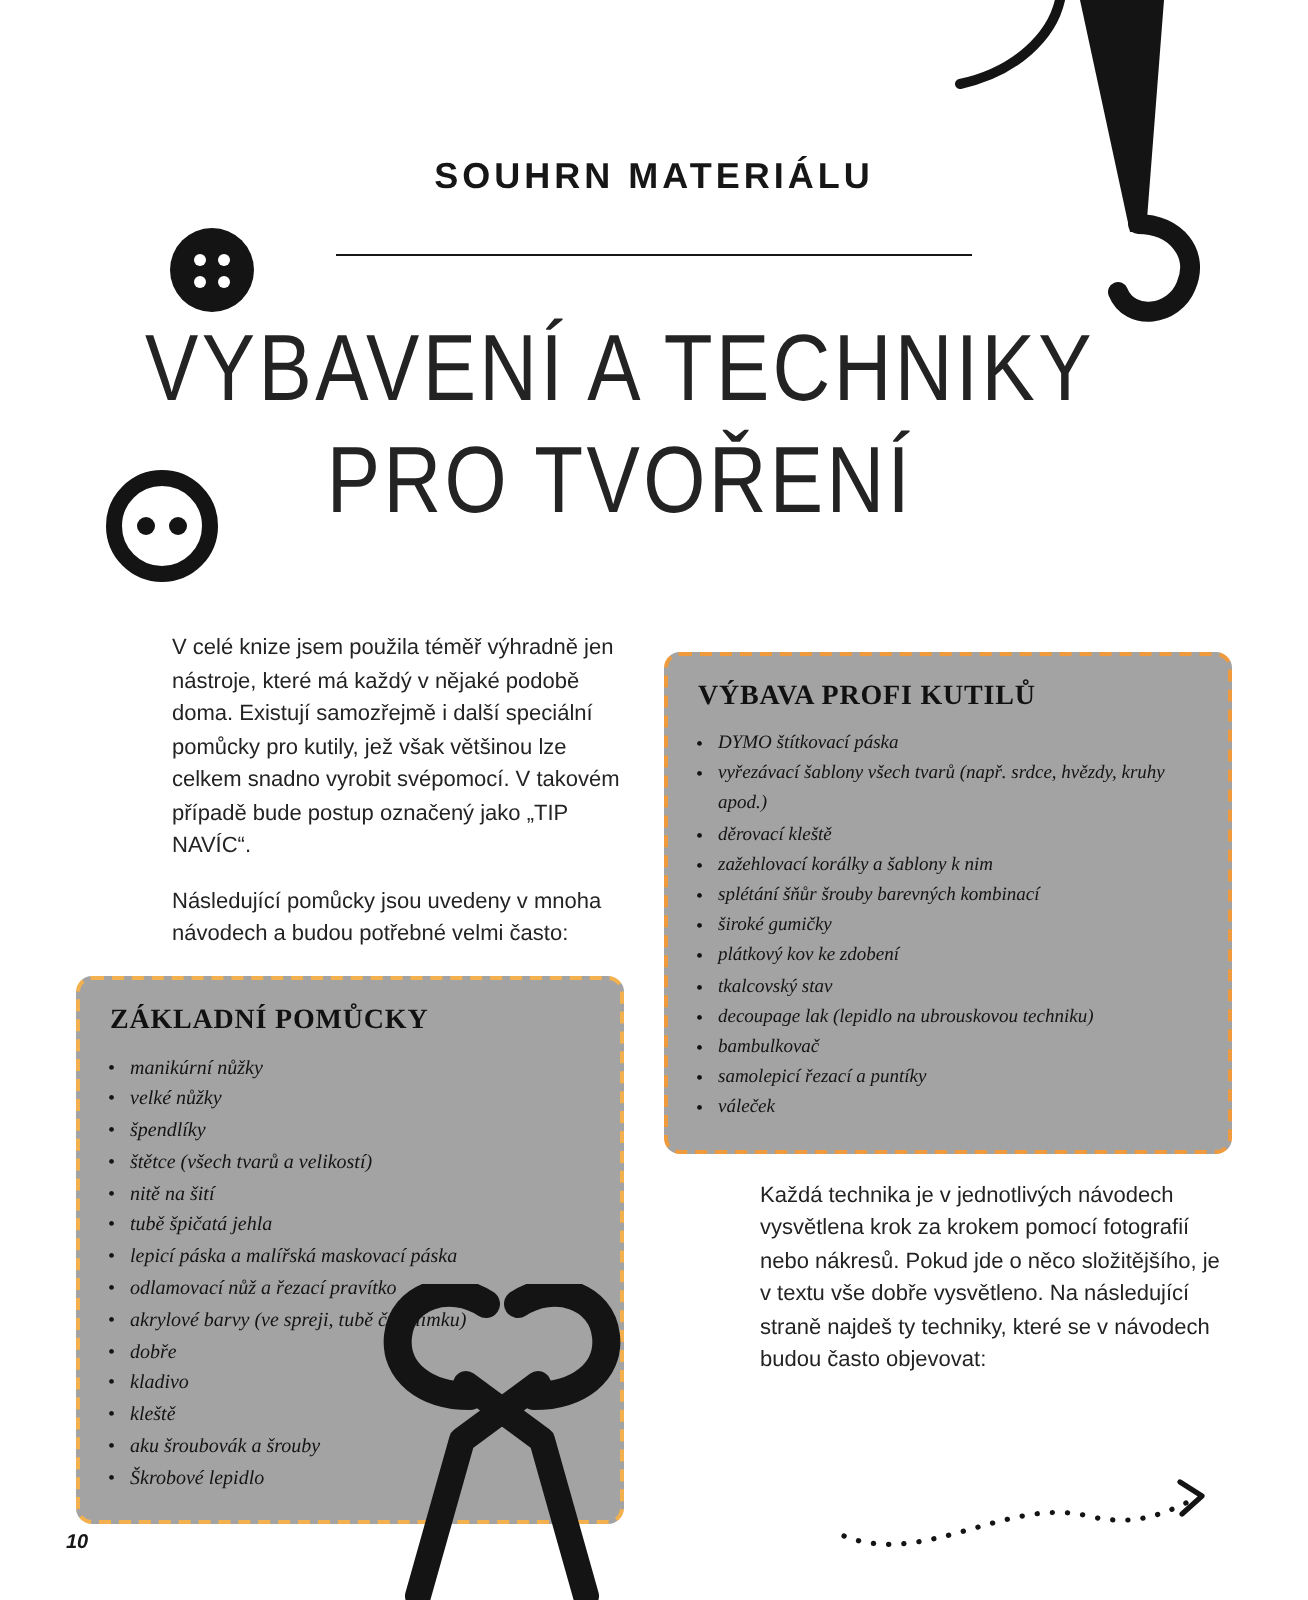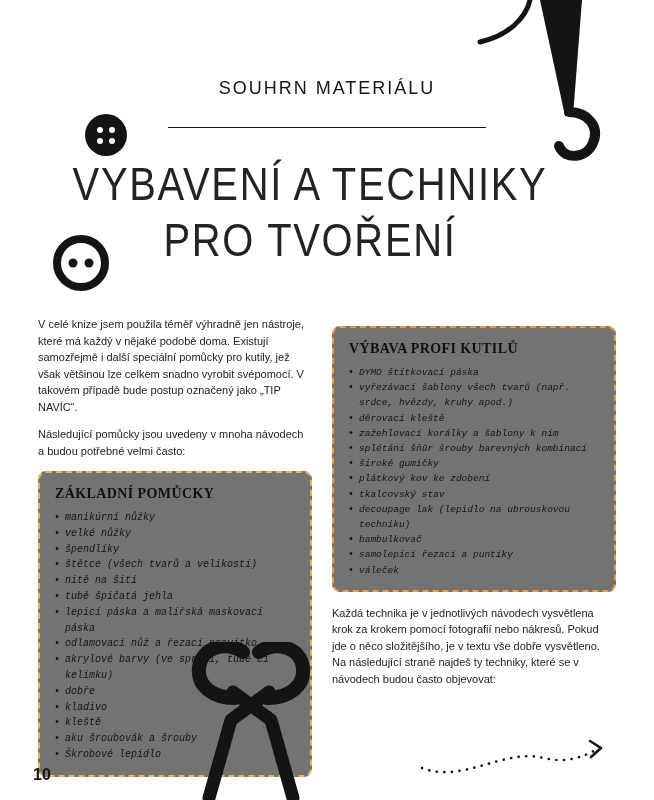--- a/index.html
+++ b/index.html
@@ -3,63 +3,63 @@
 <meta charset="utf-8">
 <style>
   * { margin:0; padding:0; box-sizing:border-box; }
   html,body { background:#ffffff; }
   .page {
     position:relative; width:654px; height:800px; background:#ffffff;
     font-family:"Liberation Sans", sans-serif; color:#1c1c1c; overflow:hidden;
   }
   .kicker {
     position:absolute; top:78px; left:0; width:100%; text-align:center;
-    font-size:18px; font-weight:400; letter-spacing:2px; color:#161616;
+    font-size:18px; font-weight:700; letter-spacing:2px; color:#161616;
   }
   .kicker-rule {
     position:absolute; top:127px; left:50%; transform:translateX(-50%);
     width:318px; height:1px; background:#161616;
   }
   .btn4 { position:absolute; left:83px; top:112px; }
   .btn2 { position:absolute; left:52px; top:234px; }
   .hook { position:absolute; right:0; top:0; }
   .title {
     position:absolute; top:156px; left:0; width:620px; text-align:center;
     font-size:47px; line-height:56px; font-weight:200; letter-spacing:2px;
     color:#232323; transform:scaleX(0.85); transform-origin:center top;
   }
   .col-left  { position:absolute; left:38px;  top:316px; width:274px; }
   .col-right { position:absolute; left:332px; top:316px; width:284px; }
-  .body-text { font-size:11px; line-height:16.5px; color:#232323; }
+  .body-text { font-size:11px; line-height:16.5px; color:#232323;margin-left:48px; }
   .lead { margin-top:11px; }
   .tool-box {
     border:2px dashed #F2B14E; border-radius:8px;
-    padding:11px 13px 12px 13px; margin-top:12px; background:#737373;
+    padding:11px 13px 12px 13px; margin-top:12px; background:#a3a3a3;
   }
   .tool-box.pro { border-color:#EF9A3C; margin-top:10px; }
   .box-title {
     font-family:"Liberation Serif", serif; font-weight:700; font-size:14px;
     letter-spacing:0.4px; color:#111; margin:2px 0 8px 2px;
   }
   .tool-list { list-style:none; }
   .tool-list li {
     position:relative; padding-left:12px; font-style:italic;
-    font-family:Liberation Mono, monospace; font-size:10px;
+    font-family:Liberation Serif, serif; font-size:10px;
     line-height:15.8px; color:#141414;
   }
   .tool-box.pro .tool-list li { line-height:15.2px; font-size:9.5px; }
   .tool-list li::before {
     content:"\2022"; position:absolute; left:1px; top:0; font-style:normal;
     font-size:10px; color:#141414;
   }
   .outro { margin-top:13px; }
   .pliers { position:absolute; left:183px; top:642px; z-index:5; }
   .arrow  { position:absolute; left:418px; top:736px; z-index:4; }
   .page-num {
-    position:absolute; left:33px; top:766px; font-size:16px; font-weight:700; color:#161616;
+    position:absolute; left:33px; top:766px; font-size:10px; font-weight:700; color:#161616;font-style:italic;
   }
 </style>
 </head>
 <body>
 
 <div class="page">
 
   <div class="kicker">SOUHRN MATERIÁLU</div>
   <div class="kicker-rule"></div>
 

